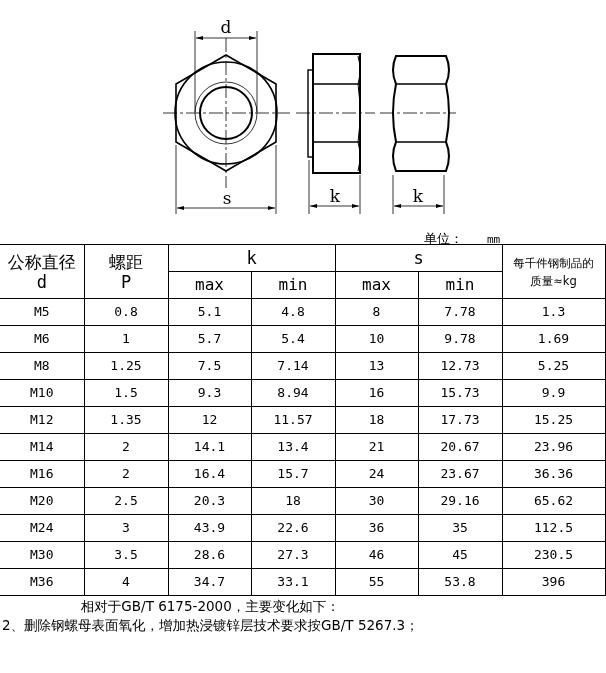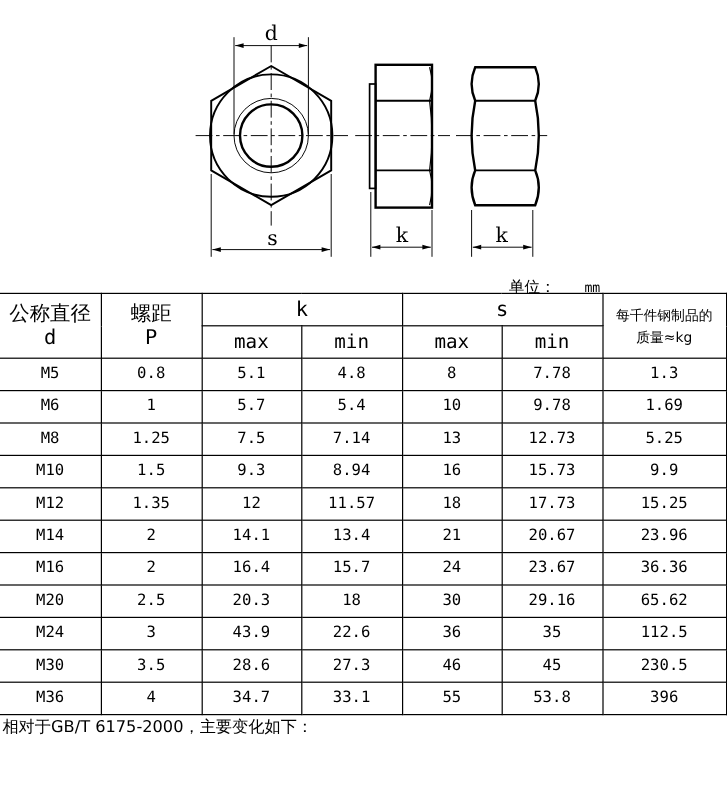--- a/index.html
+++ b/index.html
@@ -215,13 +215,14 @@
         <td>33.1</td>
         <td>55</td>
         <td>53.8</td>
         <td>396</td>
       </tr>
     </tbody>
 </table>
 
 <div id="notes">
   <div>相对于GB/T 6175-2000，主要变化如下：</div>
+  <div>2、删除钢螺母表面氧化，增加热浸镀锌层技术要求按GB/T 5267.3；</div>
 </div>
 
 </body></html>

